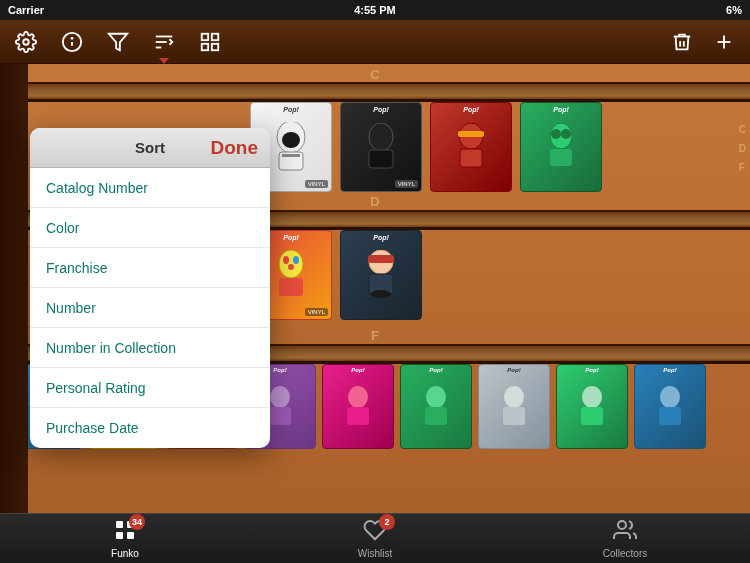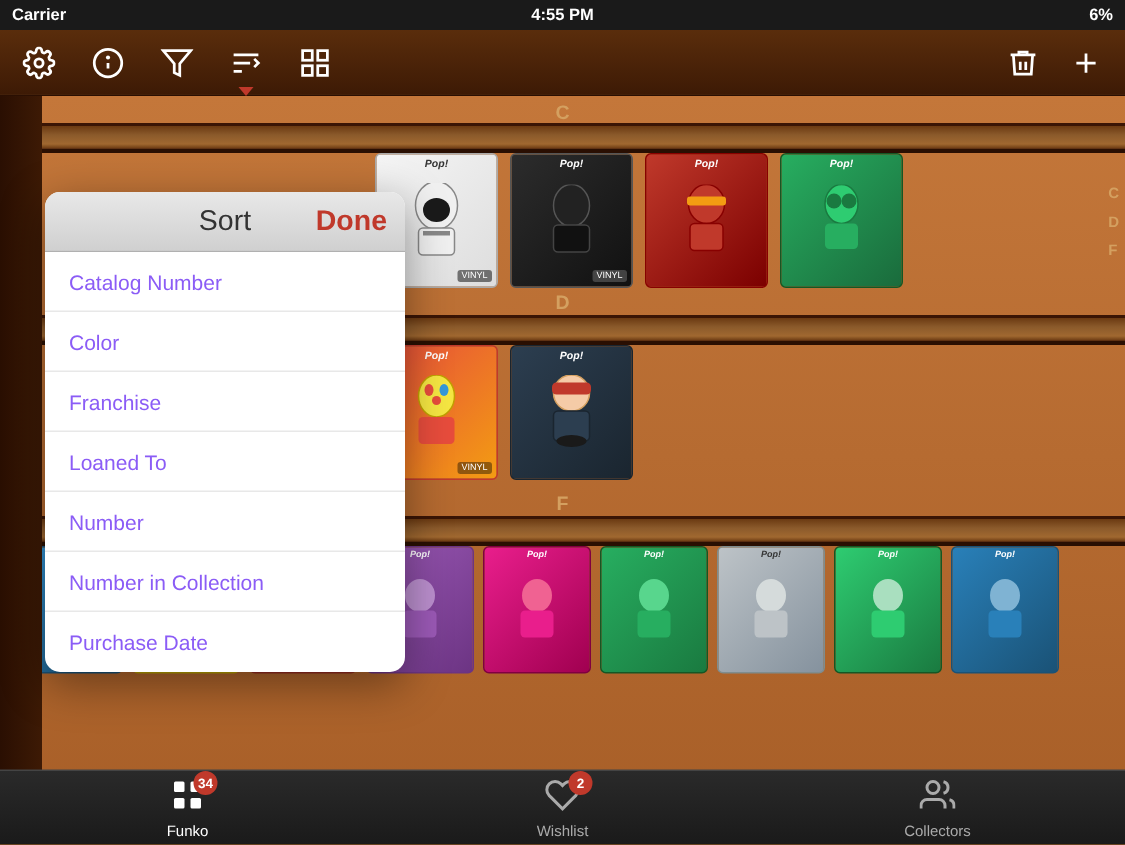--- a/index.html
+++ b/index.html
@@ -101,42 +101,42 @@
       display: flex;
       align-items: center;
       border-bottom: 1px solid #b0b0b0;
       position: relative;
     }
 
     .dropdown-header-title {
       position: absolute;
       left: 50%;
       transform: translateX(-50%);
-      font-size: 19px;
-      font-weight: 400;
+      font-size: 15px;
+      font-weight: 700;
       color: #333;
     }
 
     .dropdown-done-btn {
       position: absolute;
       right: 12px;
       color: #c0392b;
       font-size: 19px;
       font-weight: 600;
       cursor: pointer;
     }
 
     .dropdown-item {
       height: 40px;
       display: flex;
       align-items: center;
       padding: 0 16px;
       border-bottom: 1px solid #e8e8e8;
       font-size: 14px;
-      color: #8b5cf6;
+      color: #0f766e;
       cursor: pointer;
     }
     .dropdown-item:last-child {
       border-bottom: none;
     }
 
     
     .tab-bar {
       position: absolute;
       bottom: 0;
@@ -439,23 +439,23 @@
   <div style="position:absolute;top:0;left:0;width:28px;height:100%;background:linear-gradient(90deg,#2a0f02,#3d1a05);"></div>
 
   <div class="dropdown-overlay">
     <div class="dropdown-header">
       <span class="dropdown-header-title">Sort</span>
       <span class="dropdown-done-btn">Done</span>
     </div>
     <div class="dropdown-item">Catalog Number</div>
     <div class="dropdown-item">Color</div>
     <div class="dropdown-item">Franchise</div>
-    <div class="dropdown-item">Loaned To</div>
     <div class="dropdown-item">Number</div>
     <div class="dropdown-item">Number in Collection</div>
+    <div class="dropdown-item">Personal Rating</div>
     <div class="dropdown-item">Purchase Date</div>
   </div>
 </div>
 
 <div class="tab-bar">
 
   <div class="tab-item">
     <div class="tab-icon-wrap">
       <svg width="24" height="24" viewBox="0 0 24 24" fill="white">
         <rect x="3" y="3" width="7" height="7" rx="1"></rect>

